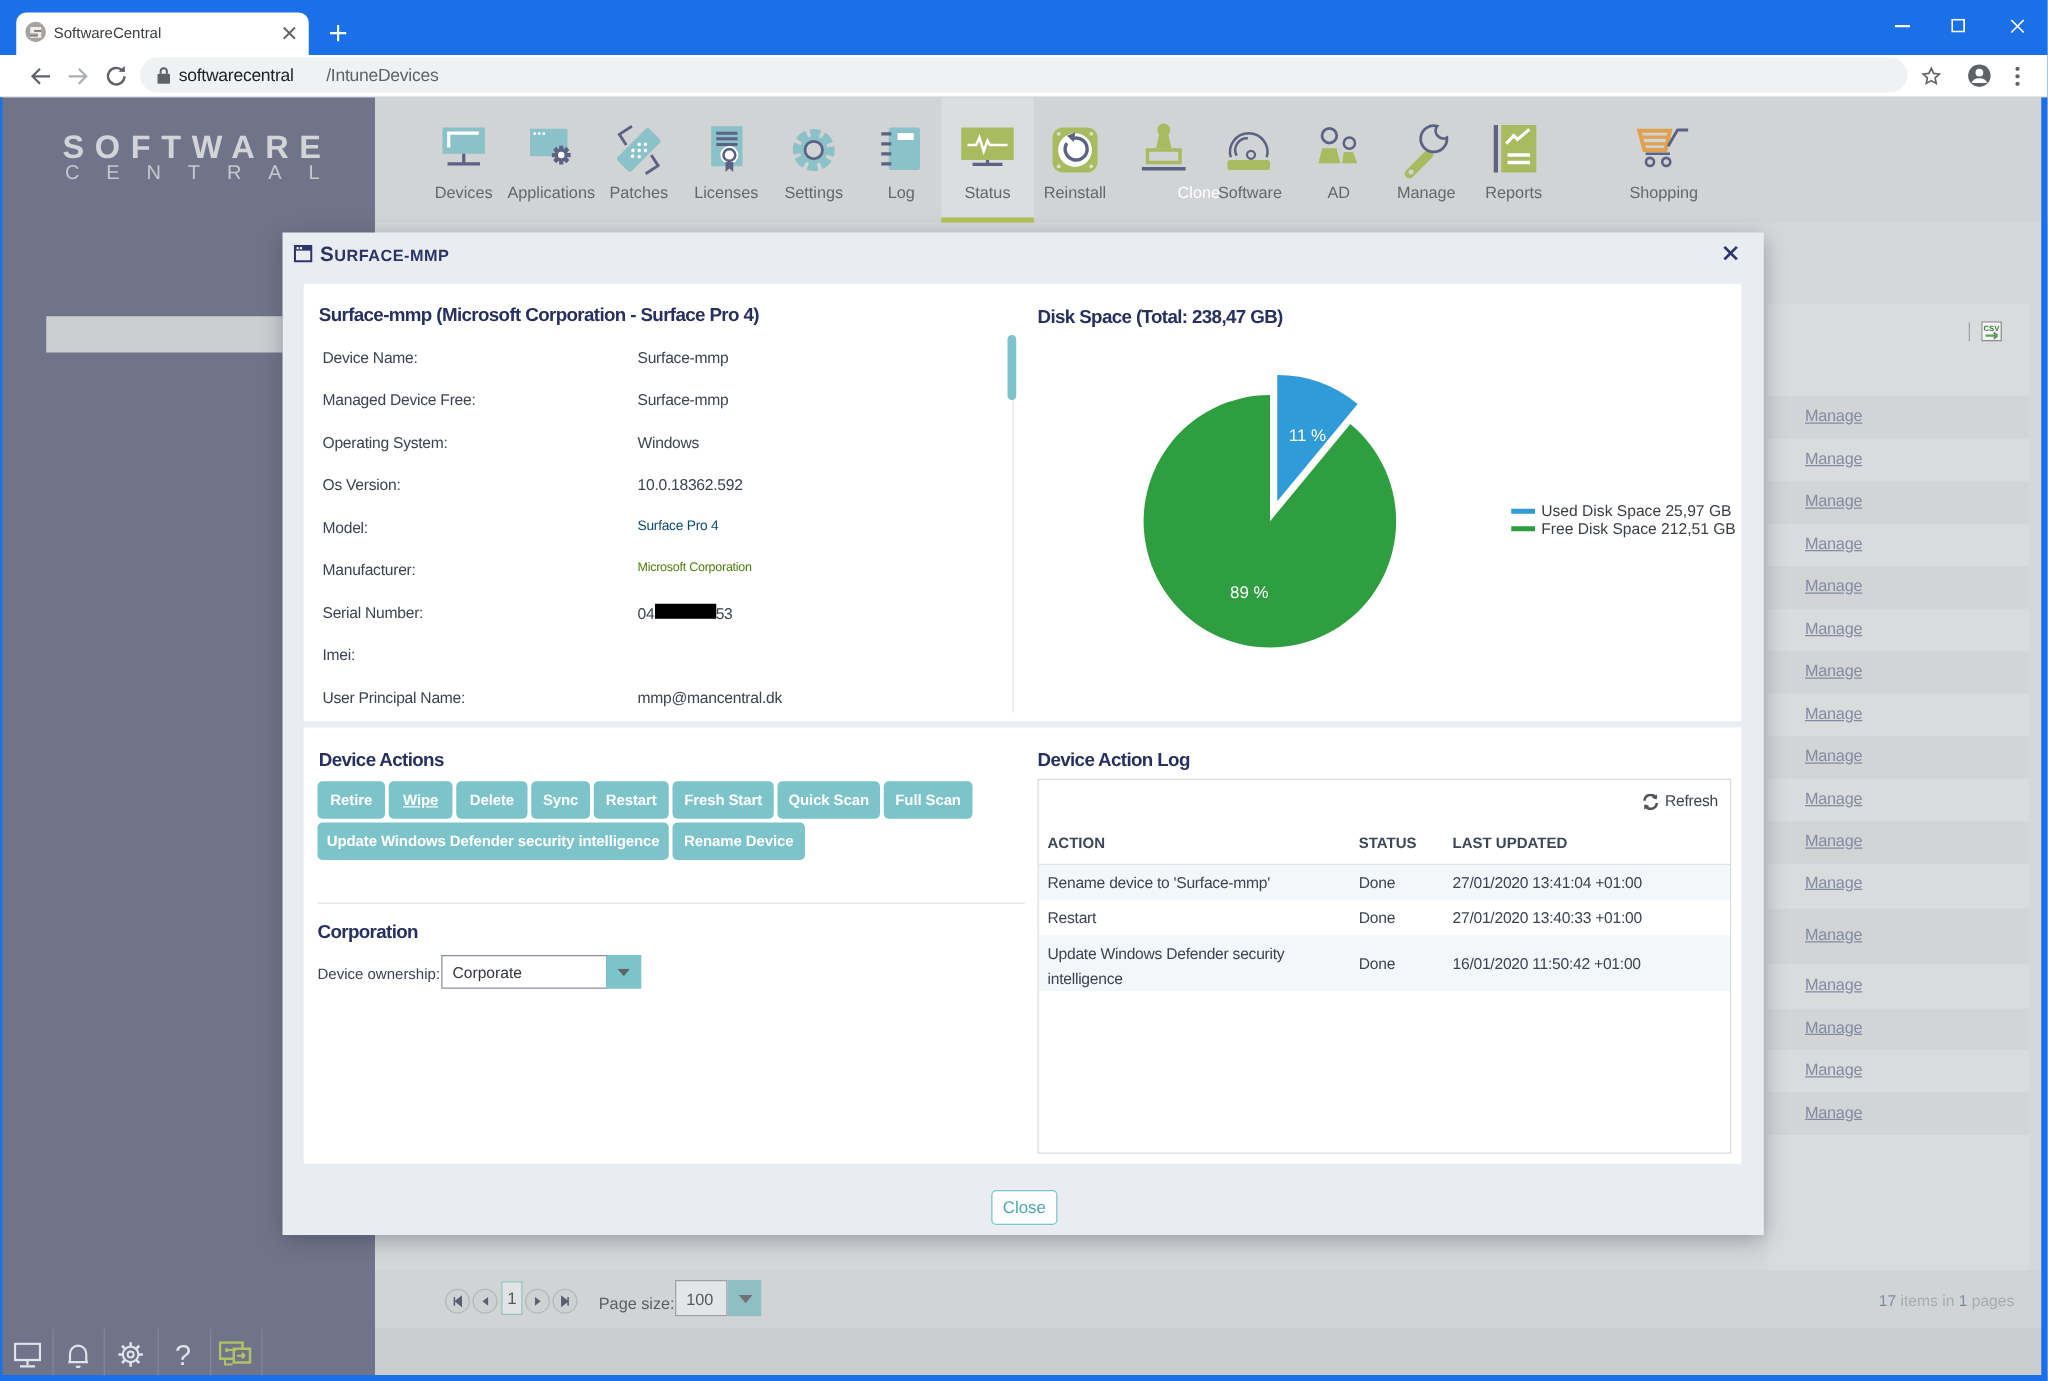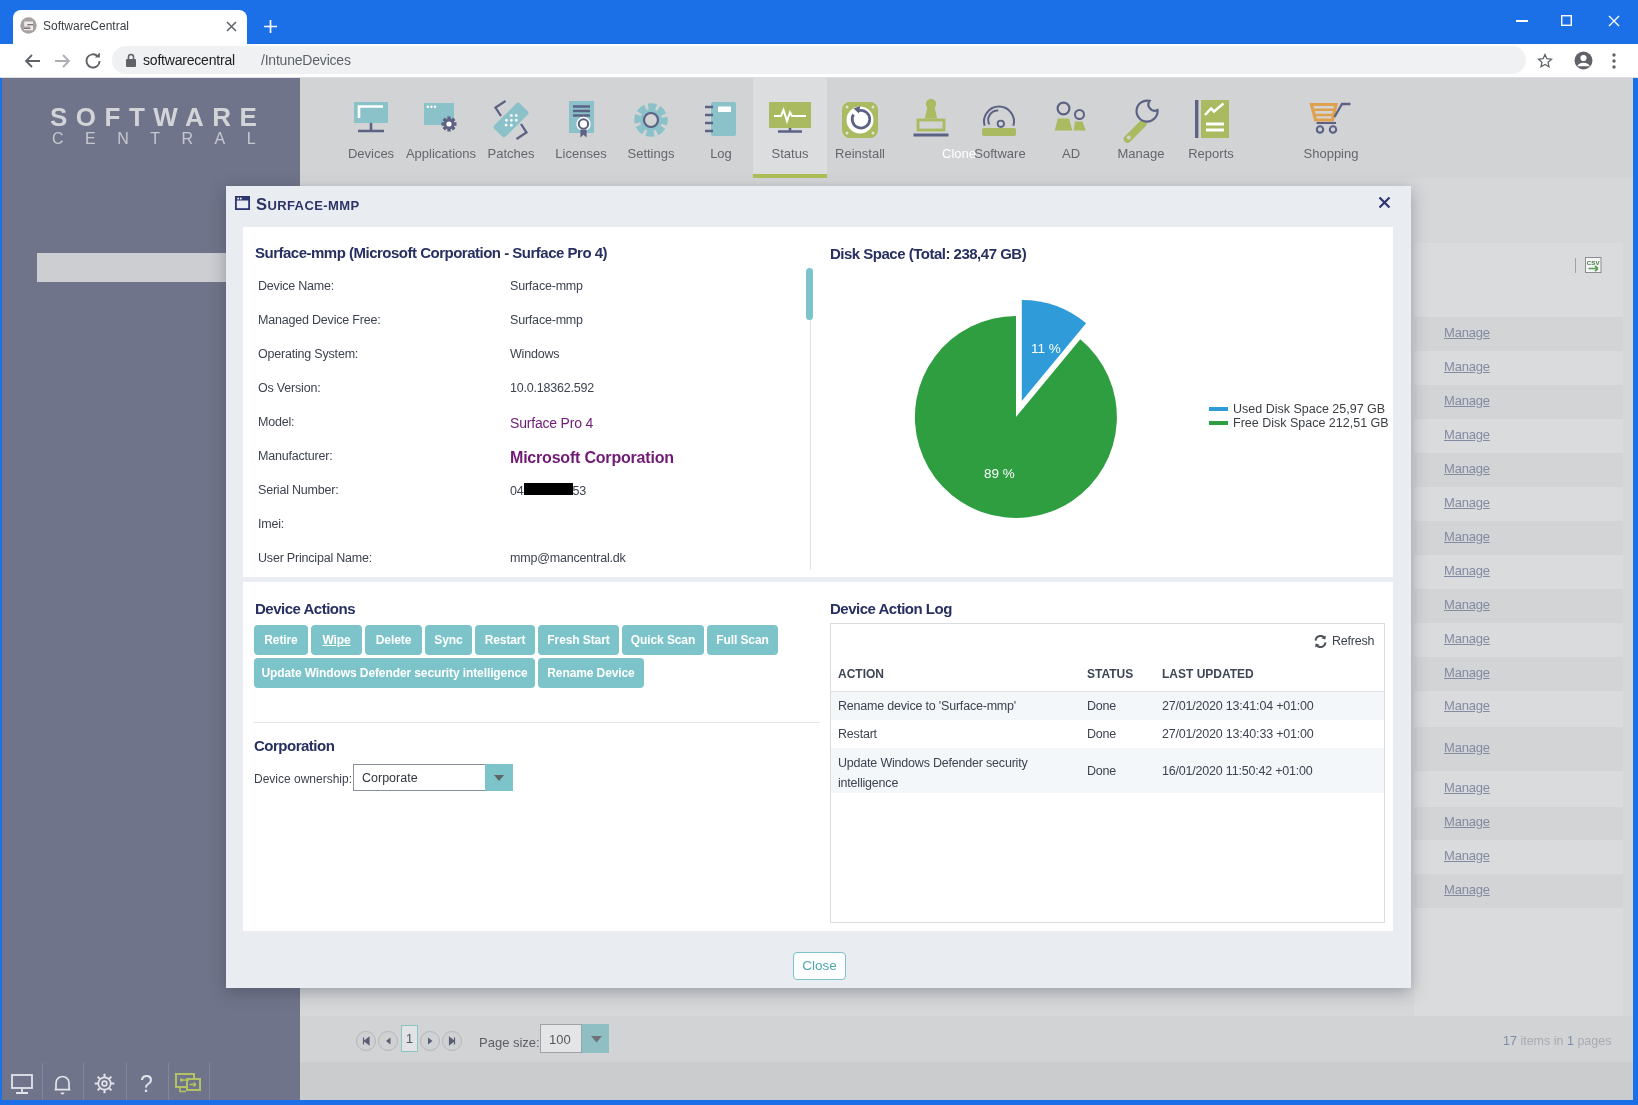--- a/index.html
+++ b/index.html
@@ -301,23 +301,23 @@
 <div class="abs" style="left:29px;top:58px;font-size:15px;font-weight:bold;color:#273060;letter-spacing:-0.5px;">Surface-mmp (Microsoft Corporation - Surface Pro 4)</div>
 <div class="abs" style="left:32px;top:93px;font-size:12.5px;color:#3d4350;letter-spacing:-0.2px;">Device Name:</div>
 <div class="abs" style="left:284px;top:93px;font-size:12.5px;color:#3d4350;letter-spacing:-0.2px;">Surface-mmp</div>
 <div class="abs" style="left:32px;top:127px;font-size:12.5px;color:#3d4350;letter-spacing:-0.2px;">Managed Device Free:</div>
 <div class="abs" style="left:284px;top:127px;font-size:12.5px;color:#3d4350;letter-spacing:-0.2px;">Surface-mmp</div>
 <div class="abs" style="left:32px;top:161px;font-size:12.5px;color:#3d4350;letter-spacing:-0.2px;">Operating System:</div>
 <div class="abs" style="left:284px;top:161px;font-size:12.5px;color:#3d4350;letter-spacing:-0.2px;">Windows</div>
 <div class="abs" style="left:32px;top:195px;font-size:12.5px;color:#3d4350;letter-spacing:-0.2px;">Os Version:</div>
 <div class="abs" style="left:284px;top:195px;font-size:12.5px;color:#3d4350;letter-spacing:-0.2px;">10.0.18362.592</div>
 <div class="abs" style="left:32px;top:229px;font-size:12.5px;color:#3d4350;letter-spacing:-0.2px;">Model:</div>
-<div class="abs" style="left:284px;top:229px;font-size:14px;color:#701a75;letter-spacing:-0.2px;">Surface Pro 4</div>
+<div class="abs" style="left:284px;top:229px;font-size:11px;color:#0c4a6e;letter-spacing:-0.2px;">Surface Pro 4</div>
 <div class="abs" style="left:32px;top:263px;font-size:12.5px;color:#3d4350;letter-spacing:-0.2px;">Manufacturer:</div>
-<div class="abs" style="left:284px;top:263px;font-size:16px;color:#701a75;letter-spacing:-0.2px;font-weight:bold;">Microsoft Corporation</div>
+<div class="abs" style="left:284px;top:263px;font-size:10px;color:#4d7c0f;letter-spacing:-0.2px;">Microsoft Corporation</div>
 <div class="abs" style="left:32px;top:297px;font-size:12.5px;color:#3d4350;letter-spacing:-0.2px;">Serial Number:</div>
 <div class="abs" style="left:284px;top:297px;font-size:12.5px;color:#3d4350;letter-spacing:-0.2px;">04<span style="display:inline-block;width:49px;height:12px;background:#000;"></span>53</div>
 <div class="abs" style="left:32px;top:331px;font-size:12.5px;color:#3d4350;letter-spacing:-0.2px;">Imei:</div>
 <div class="abs" style="left:32px;top:365px;font-size:12.5px;color:#3d4350;letter-spacing:-0.2px;">User Principal Name:</div>
 <div class="abs" style="left:284px;top:365px;font-size:12.5px;color:#3d4350;letter-spacing:-0.2px;">mmp@mancentral.dk</div>
 <div class="abs" style="left:584px;top:82px;width:1px;height:302px;background:#e3e3e3;"></div>
 <div class="abs" style="left:580px;top:82px;width:7px;height:52px;background:#7cc4c9;border-radius:4px;"></div>
 <div class="abs" style="left:604px;top:59px;font-size:15px;font-weight:bold;color:#273060;letter-spacing:-0.5px;">Disk Space (Total: 238,47 GB)</div>
 <svg class="abs" style="left:660px;top:106px;" width="260" height="250" viewBox="0 0 260 250">
   <path d="M130 125 L194.3 47.2 A101 101 0 1 1 130 24 Z" fill="#2f9e41"></path>

